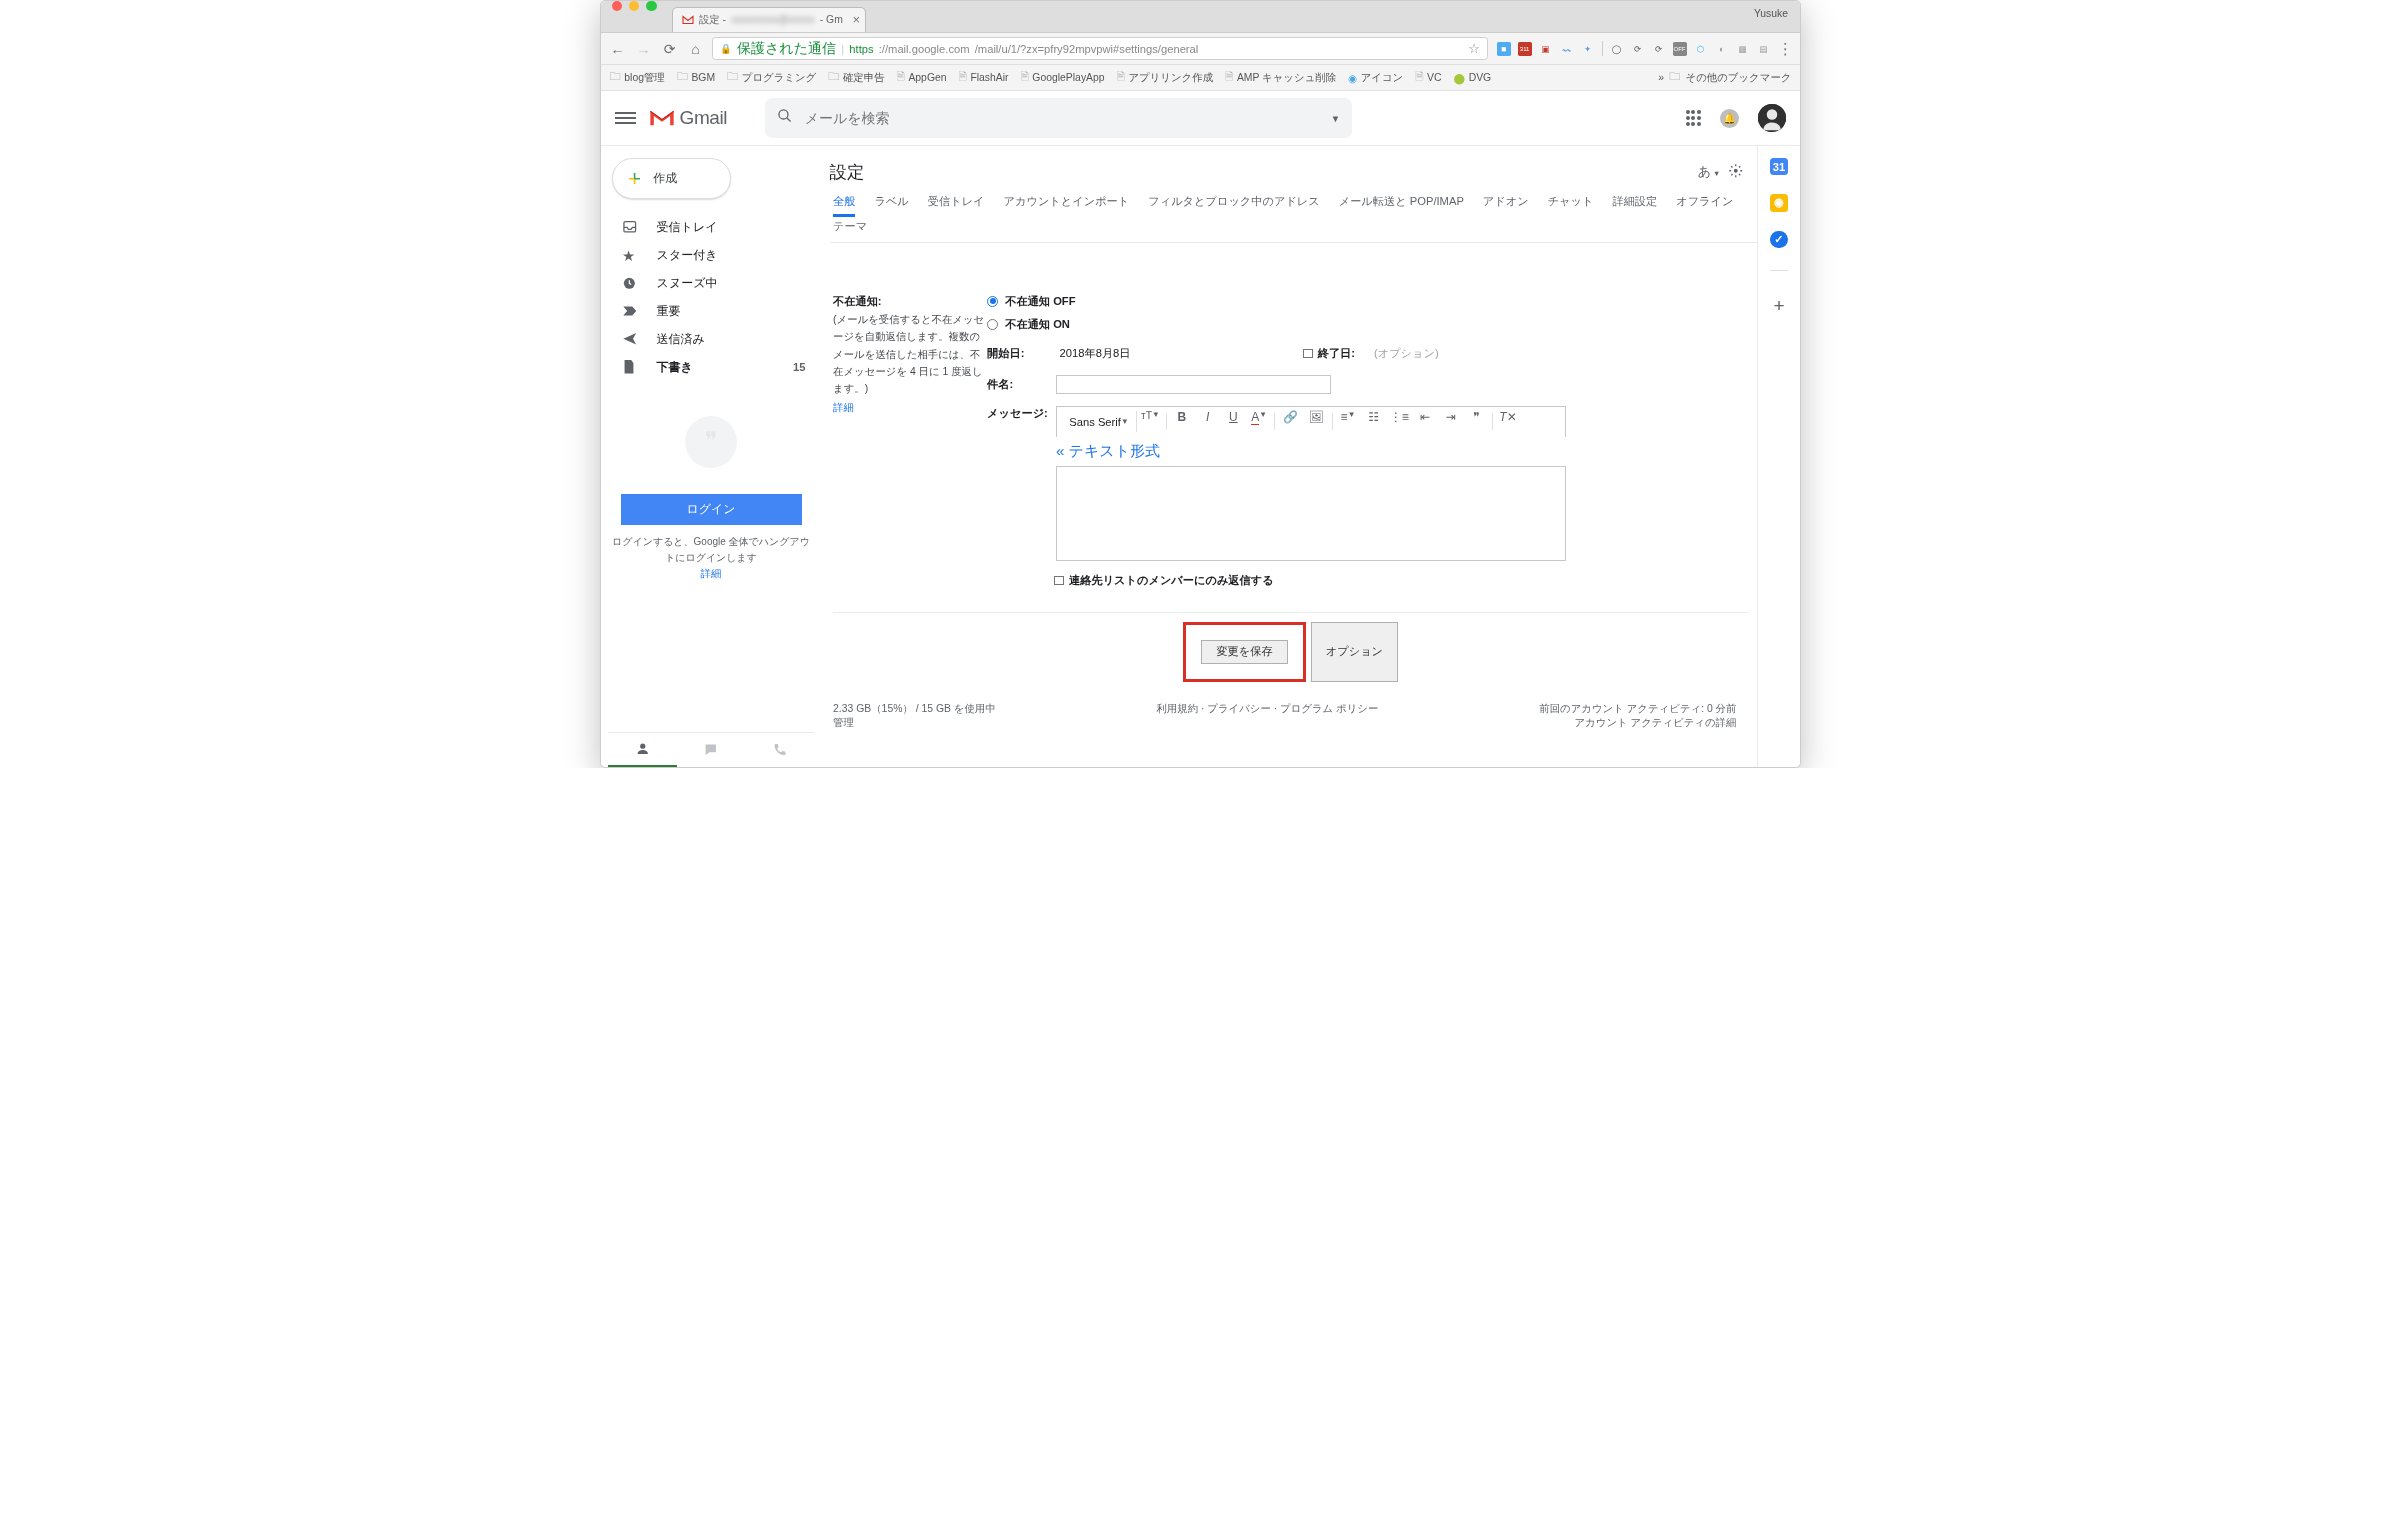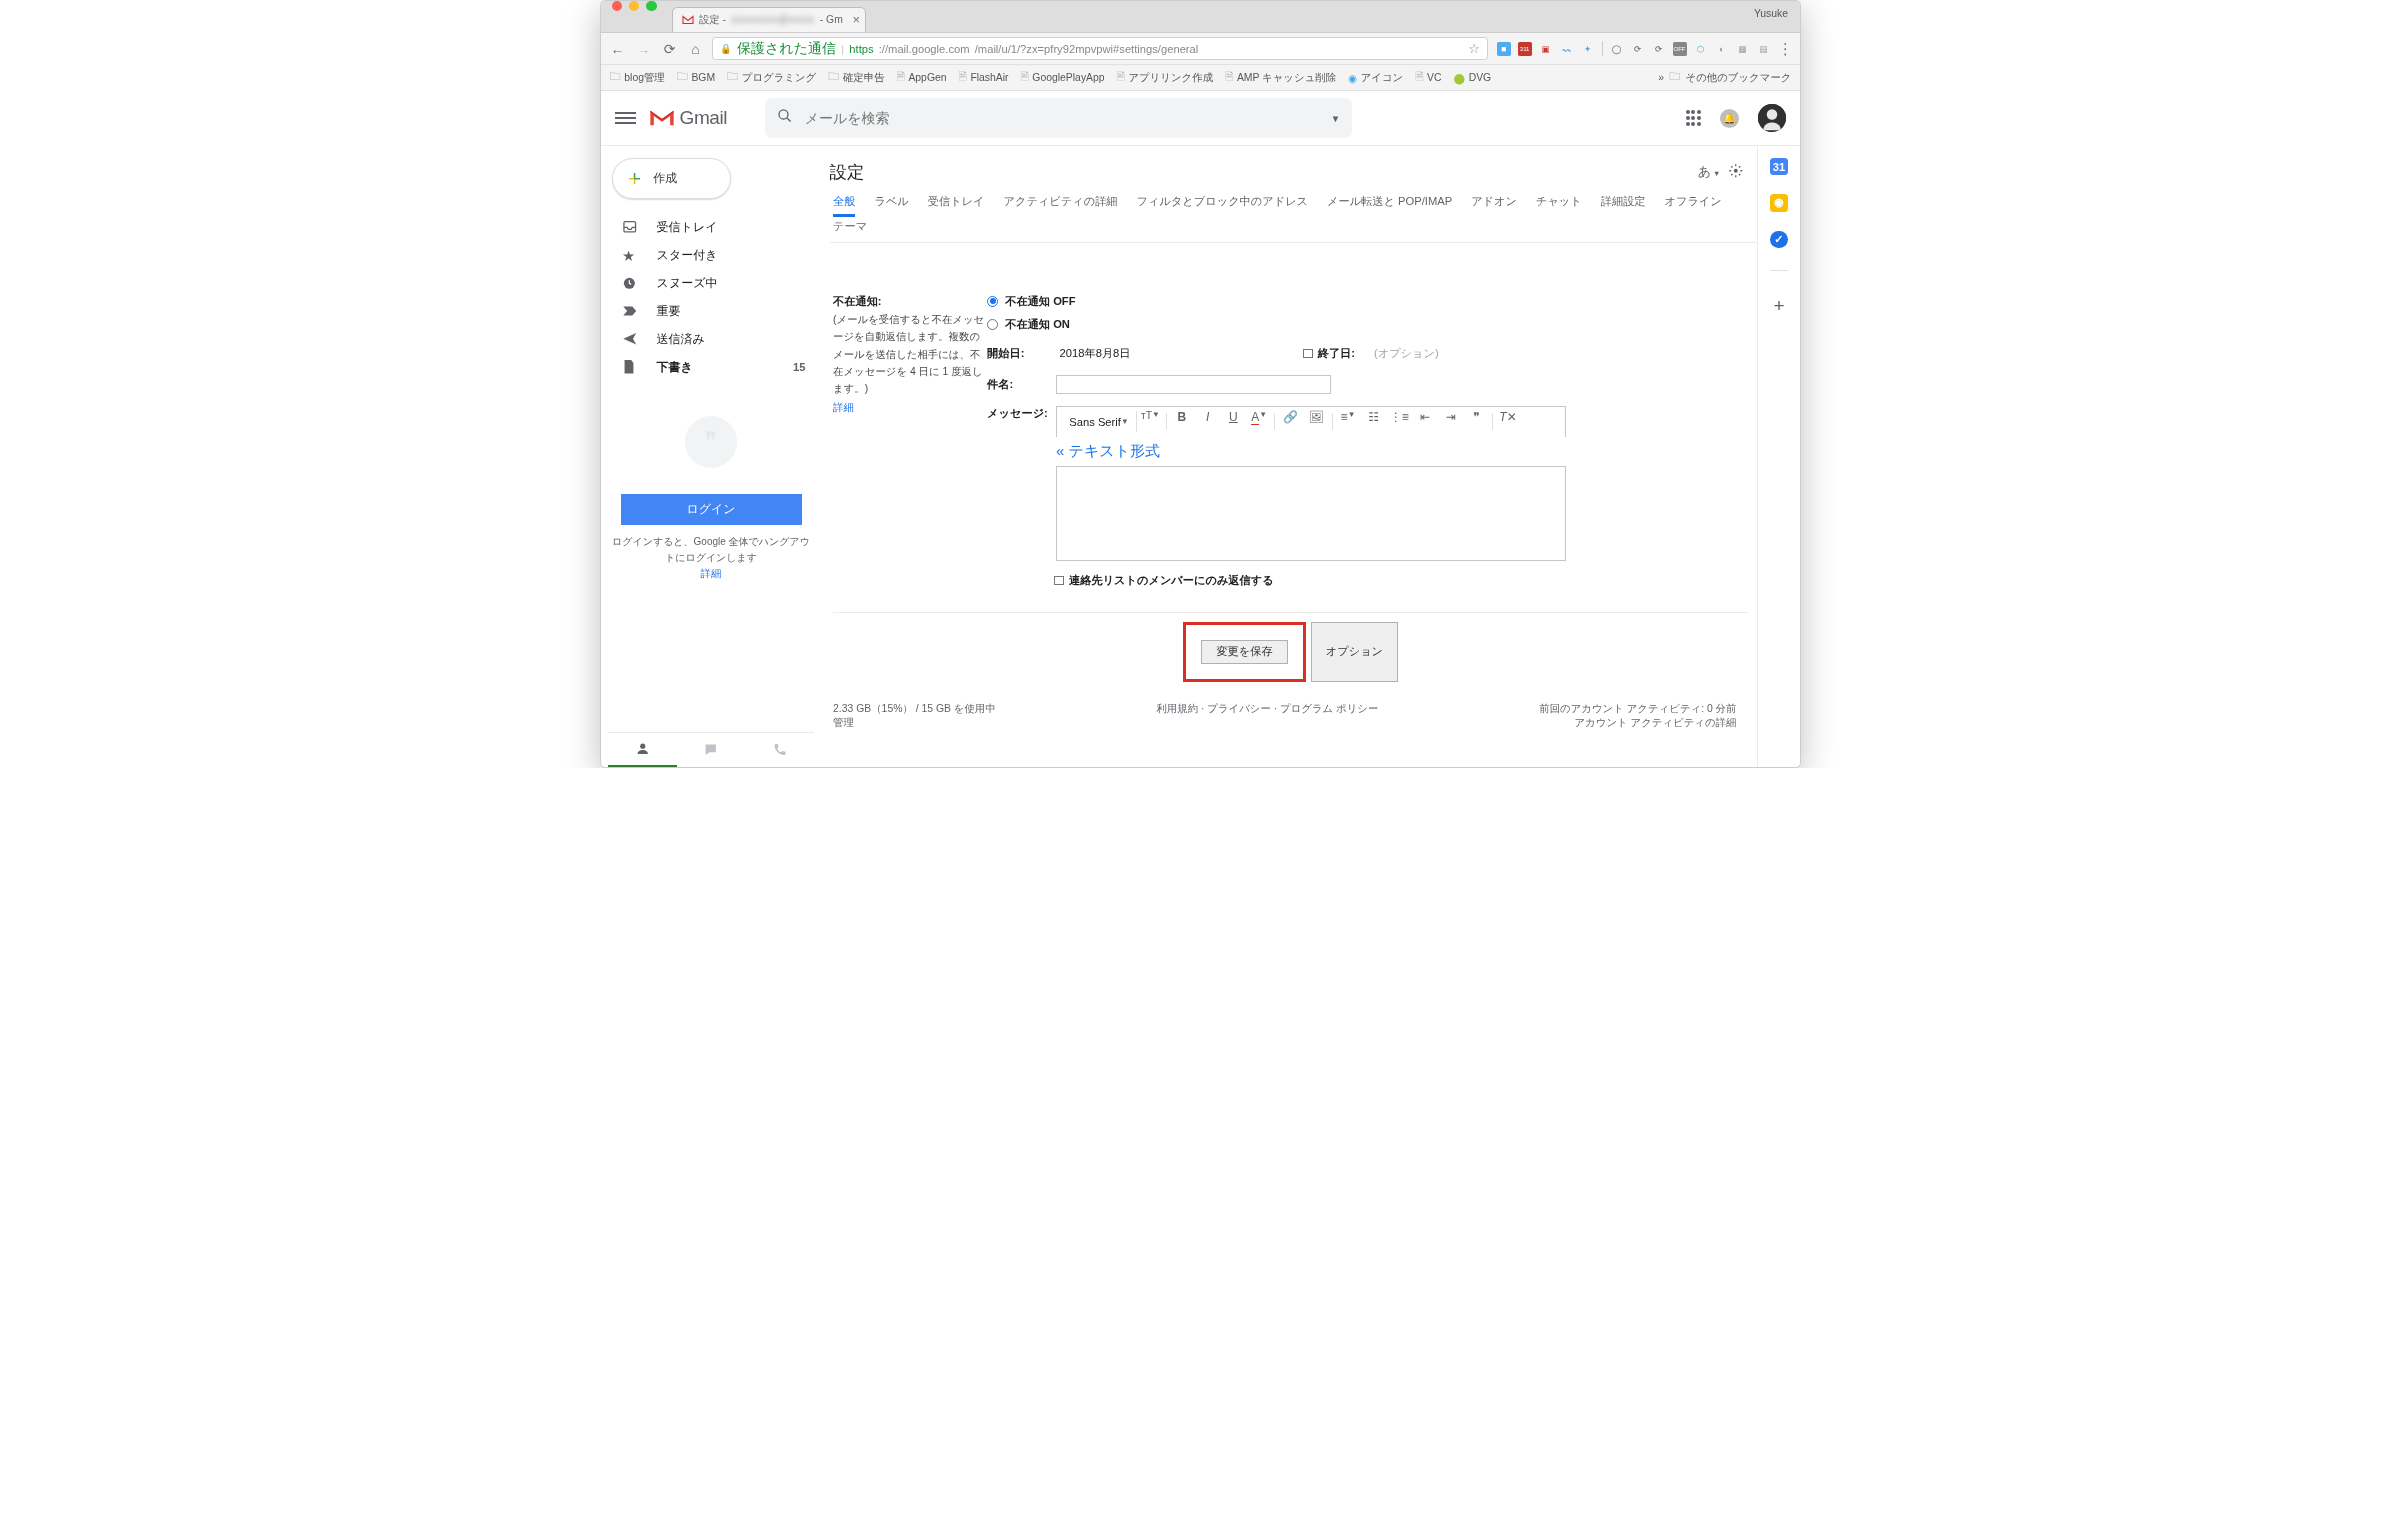--- a/index.html
+++ b/index.html
@@ -505,21 +505,21 @@
                 </svg>
             </span>
           </div>
         </div>
 
         <div class="tabrow">
           <div class="trow" id="tabs-row">
               <span class="stab active">全般</span>
               <span class="stab inactive">ラベル</span>
               <span class="stab inactive">受信トレイ</span>
-              <span class="stab inactive">アクティビティの詳細</span>
+              <span class="stab inactive">アカウントとインポート</span>
               <span class="stab inactive">フィルタとブロック中のアドレス</span>
               <span class="stab inactive">メール転送と POP/IMAP</span>
               <span class="stab inactive">アドオン</span>
               <span class="stab inactive">チャット</span>
               <span class="stab inactive">詳細設定</span>
               <span class="stab inactive">オフライン</span>
               <span class="stab inactive">テーマ</span>
             </div>
           <div style="height:7.8px;"></div>
         </div>

